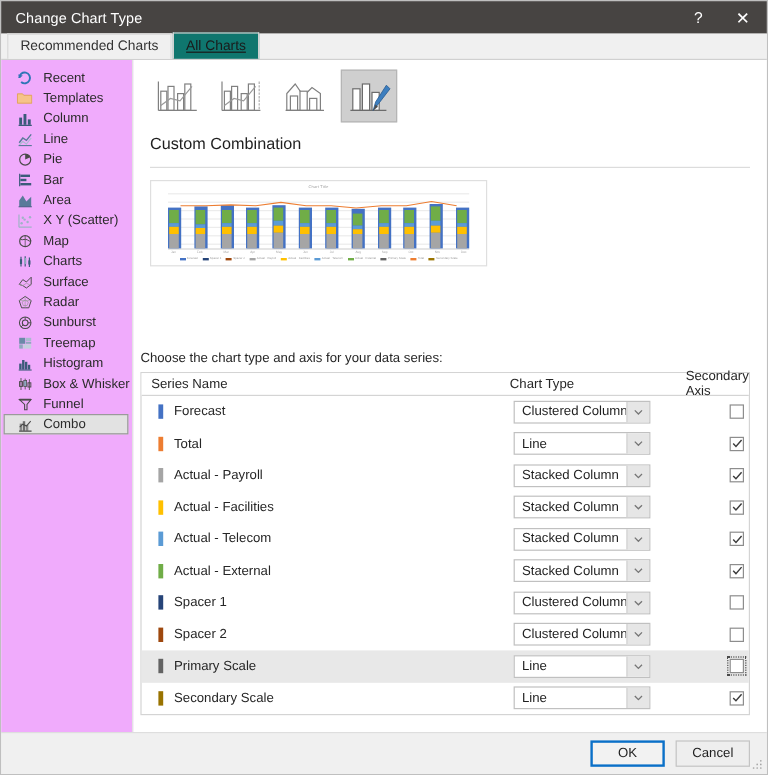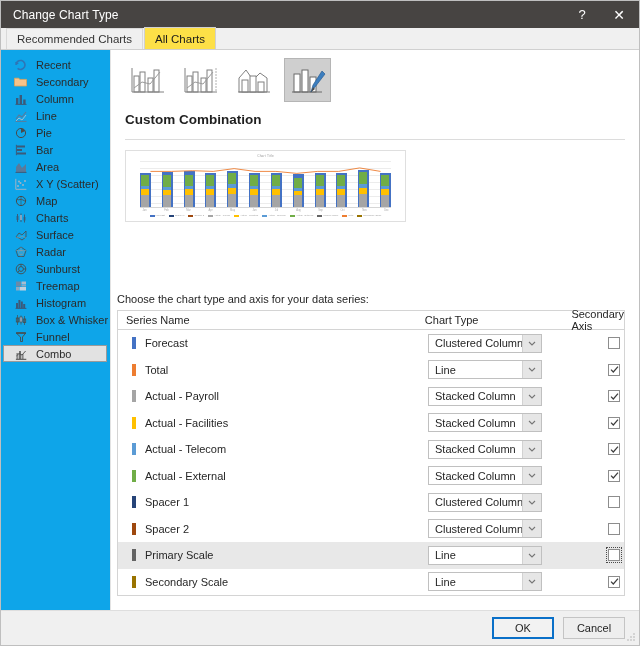--- a/index.html
+++ b/index.html
@@ -32,50 +32,50 @@
   .tabstrip {
     position:absolute; left:0; top:27px; width:638px; height:22px;
     background:#f0f0f0; border-bottom:1px solid #d0d0d0;
     display:flex; align-items:flex-end; padding-left:5px;
   }
   .tab {
     height:21px; line-height:21px; padding:0 10px; font-size:11.5px;
     border:1px solid #d9d9d9; border-bottom:none; background:#f0f0f0;
     color:#333; margin-right:1px; position:relative;
   }
-  .tab.active { background:#fde047; border-color:#d0d0d0; color:#1a1a1a; height:22px; line-height:22px; z-index:2; }
+  .tab.active { background:#0f766e; border-color:#d0d0d0; color:#1a1a1a; height:22px; line-height:22px; z-index:2;text-decoration:underline; }
 
   
   .content {
     position:absolute; left:0; top:49px; width:638px; height:561px;
     background:#ffffff; display:flex;
   }
   .sidebar {
-    width:110px; background:#0ea5e9; border-right:1px solid #e3e3e3;
+    width:110px; background:#f0abfc; border-right:1px solid #e3e3e3;
     padding-top:6px;
   }
   .side-item {
     display:flex; align-items:center; height:17px; padding-left:12px; font-size:11px;
     color:#2b2b2b;
   }
   .side-item.selected { background:#e2e2e2; border:1px solid #9a9a9a; margin:0 3px 0 2px; padding-left:9px; }
   .side-ico { width:15px; height:13px; margin-right:8px; flex:0 0 15px; display:flex; align-items:center; justify-content:center; }
   .side-ico svg { display:block; }
 
   .main { flex:1; padding:8px 14px 0 8px; position:relative; }
 
   
   .thumbs { display:flex; gap:6px; padding-left:6px; margin-bottom:10px; }
   .thumb {
     width:47px; height:44px; background:#ffffff; border:1px solid transparent;
     display:flex; align-items:center; justify-content:center;
   }
   .thumb.selected { background:#cfcfcf; border:1px solid #b5b5b5; }
 
-  .section-title { font-size:13.5px; color:#1f1f1f; padding-left:6px; margin:4px 0 12px;font-weight:bold; }
+  .section-title { font-size:13.5px; color:#1f1f1f; padding-left:6px; margin:4px 0 12px; }
   .rule { height:1px; background:#dcdcdc; margin:0 0 10px 6px; }
 
   
   .preview {
     margin-left:6px; width:281px; height:72px;
     border:1px solid #dfdfdf; background:#ffffff; position:relative; overflow:hidden;
   }
   .prev-title { text-align:center; font-size:3.2px; color:#9a9a9a; margin-top:3px; letter-spacing:.2px; }
   .prev-plot { position:relative; height:48px; margin:1px 14px 0 14px; }
   .prev-grid { position:absolute; left:0; right:0; height:1px; background:#ececec; }
@@ -162,21 +162,21 @@
             </svg>
           </span>
           <span>Recent</span>
         </div>
         <div class="side-item">
           <span class="side-ico">
             <svg width="13" height="11" viewBox="0 0 13 11">
               <path d="M.5 2.2h4.3l1 1.2h6.7v6.6H.5z" fill="#f6c38a" stroke="#e0a257" stroke-width=".8"></path>
             </svg>
           </span>
-          <span>Secondary</span>
+          <span>Templates</span>
         </div>
         <div class="side-item">
           <span class="side-ico">
             <svg width="12" height="12" viewBox="0 0 12 12">
               <rect x="1" y="5" width="2.4" height="6" fill="#3b5a7a"></rect>
               <rect x="4.6" y="2" width="2.4" height="9" fill="#3b5a7a"></rect>
               <rect x="8.2" y="6.5" width="2.4" height="4.5" fill="#3b5a7a"></rect>
               <line x1="0.5" y1="11.4" x2="11.5" y2="11.4" stroke="#3b5a7a"></line>
             </svg>
           </span>

